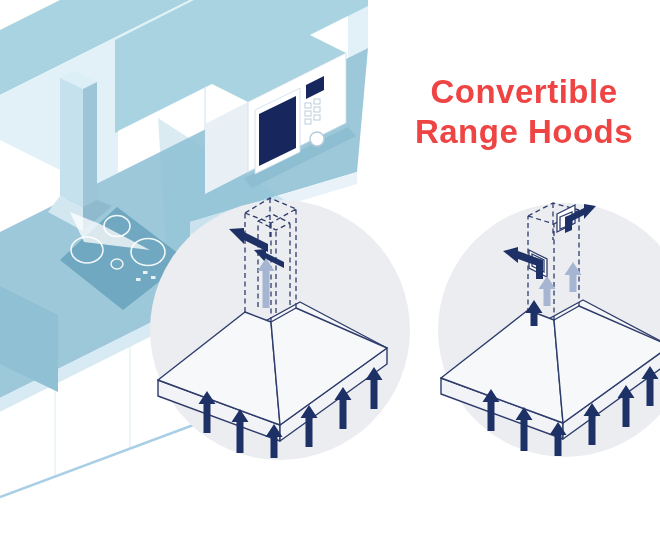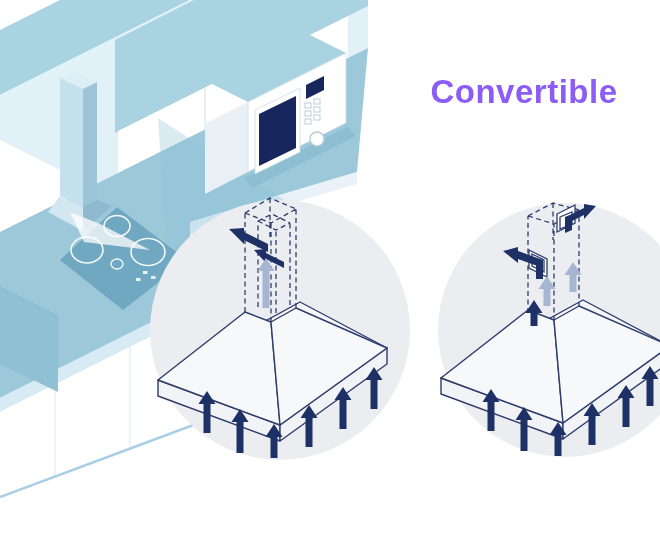--- a/index.html
+++ b/index.html
@@ -1,20 +1,20 @@
 <!DOCTYPE html>
 <html><head>
 <meta charset="utf-8">
 <style>
   html,body{margin:0;padding:0;background:#ffffff;}
   .stage{position:relative;width:660px;height:540px;background:#ffffff;overflow:hidden;
          font-family:"Liberation Sans","DejaVu Sans",sans-serif;}
   .stage svg{position:absolute;left:0;top:0;}
   .title{position:absolute;left:390px;top:72px;width:268px;text-align:center;
-         font-weight:bold;font-size:33px;line-height:40px;letter-spacing:.5px;color:#8b5cf6;}
+         font-weight:bold;font-size:33px;line-height:40px;letter-spacing:.5px;color:#ef4444;}
   .title div{white-space:nowrap;}
 </style>
 </head>
 <body>
 
 <div class="stage">
 
   <svg width="660" height="540" viewBox="0 0 660 540">
 
     <g>
@@ -144,14 +144,15 @@
           <polygon points="650,366 641.5,379 646.5,379 646.5,406 653.5,406 653.5,379 658.5,379" fill="#1e3166"></polygon>
           <polygon points="547,276 538.5,289 543.5,289 543.5,306 550.5,306 550.5,289 555.5,289" fill="#a6b5d2"></polygon>
           <polygon points="573,262 564.5,275 569.5,275 569.5,292 576.5,292 576.5,275 581.5,275" fill="#a6b5d2"></polygon>
           <polygon points="534,300 525.5,313 530.5,313 530.5,326 537.5,326 537.5,313 542.5,313" fill="#1e3166"></polygon>
         </g>
     </g>
   </svg>
 
   <div class="title">
     <div>Convertible</div>
+    <div>Range Hoods</div>
   </div>
 </div>
 
 </body></html>

